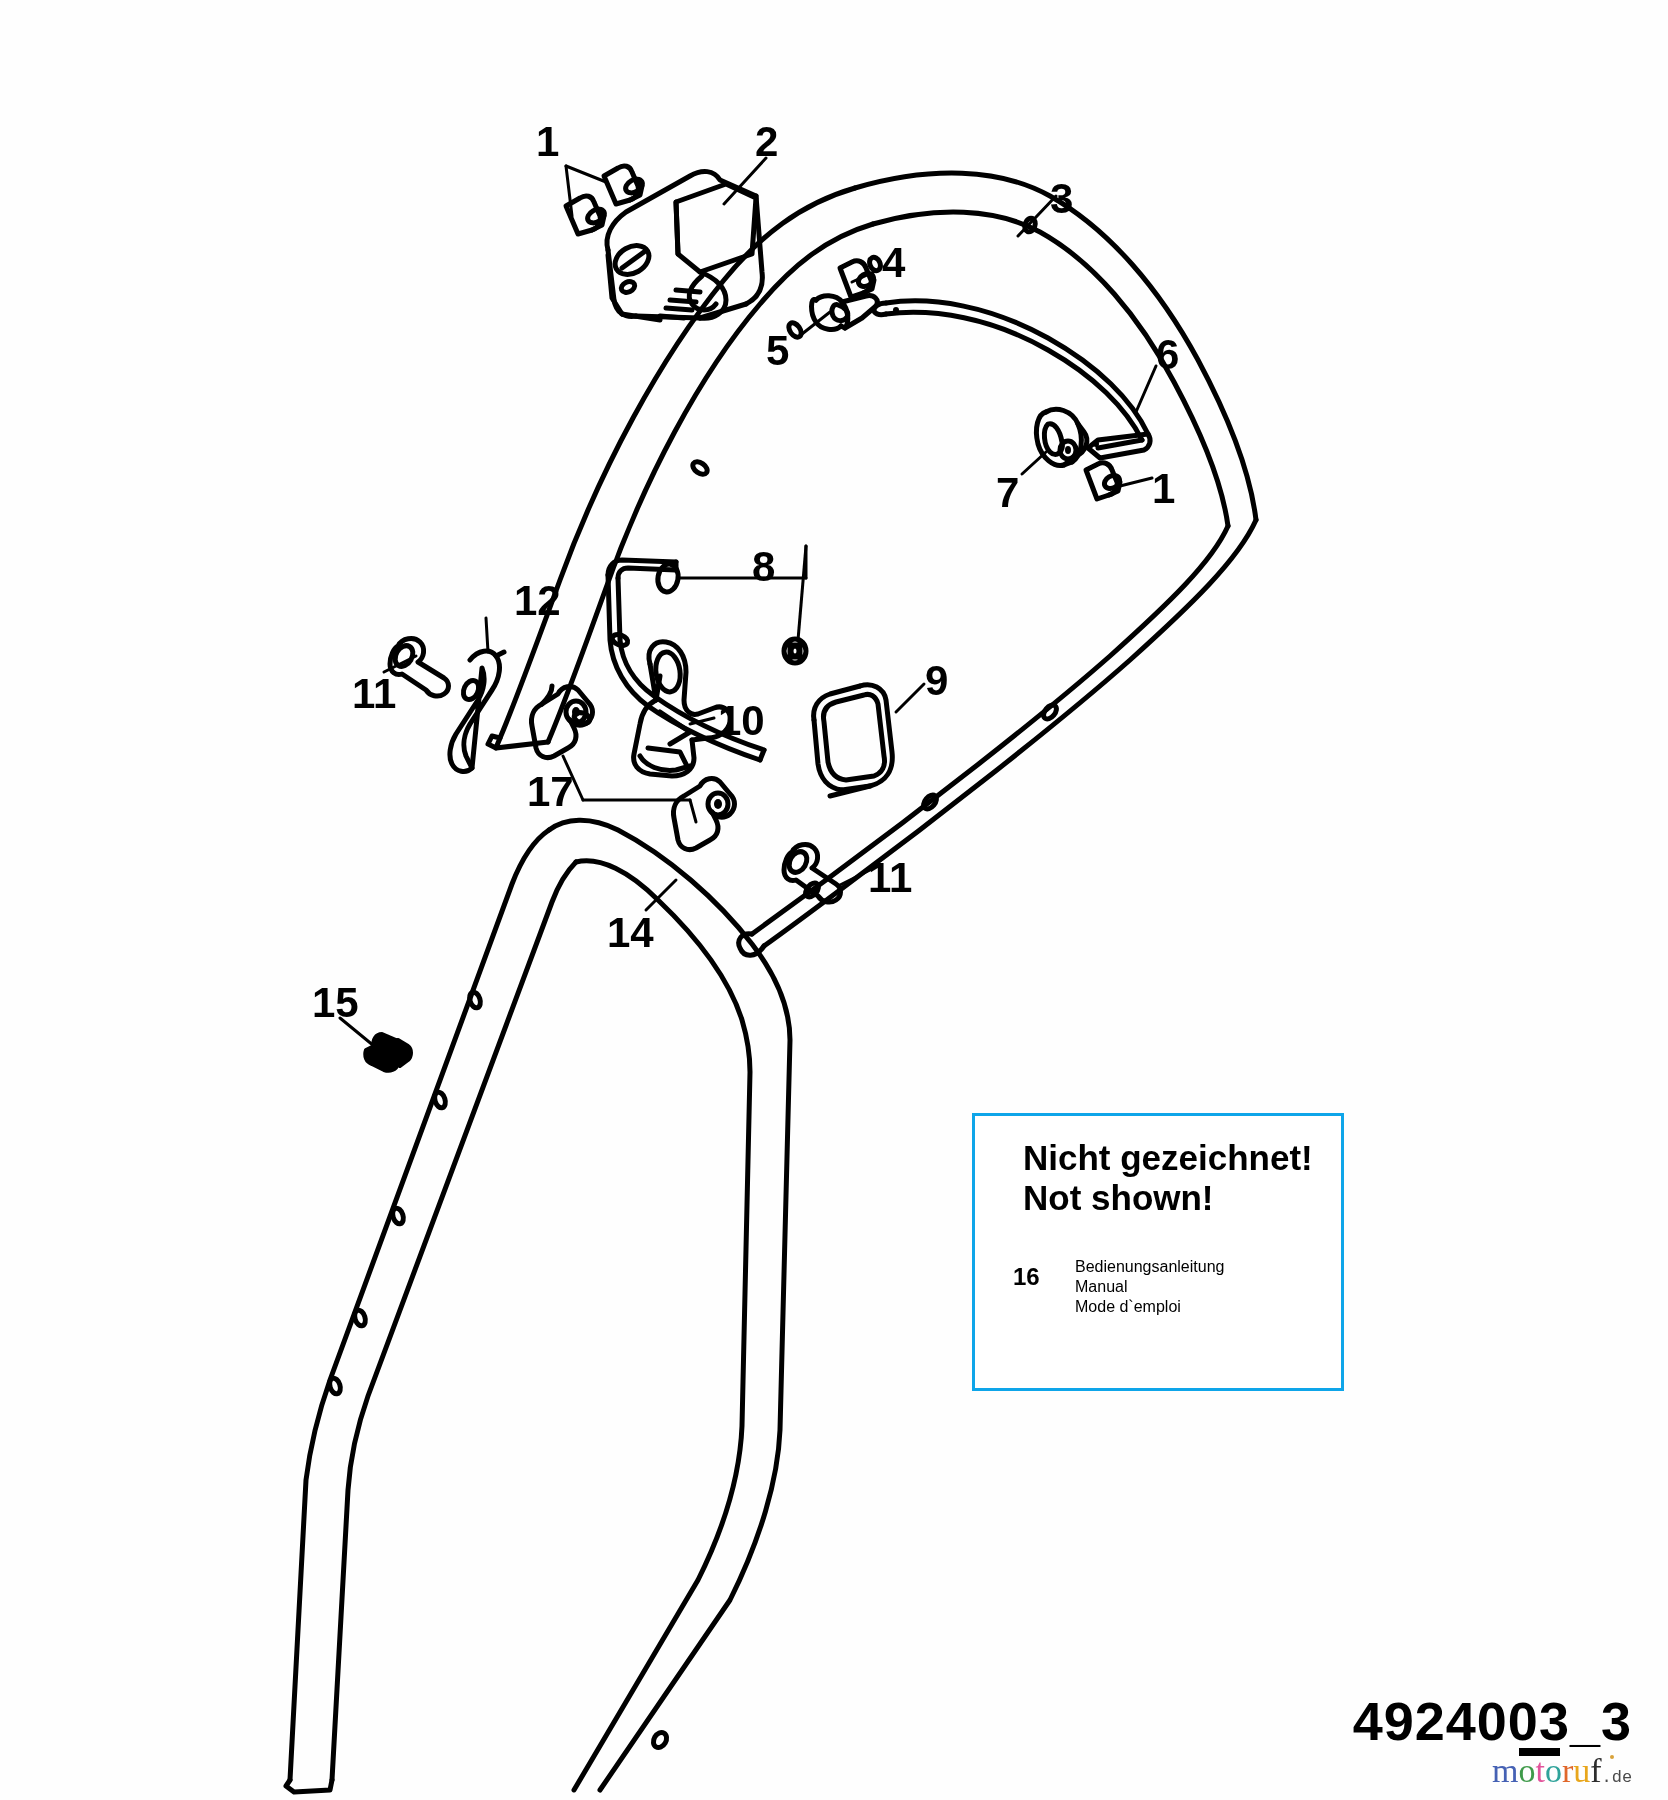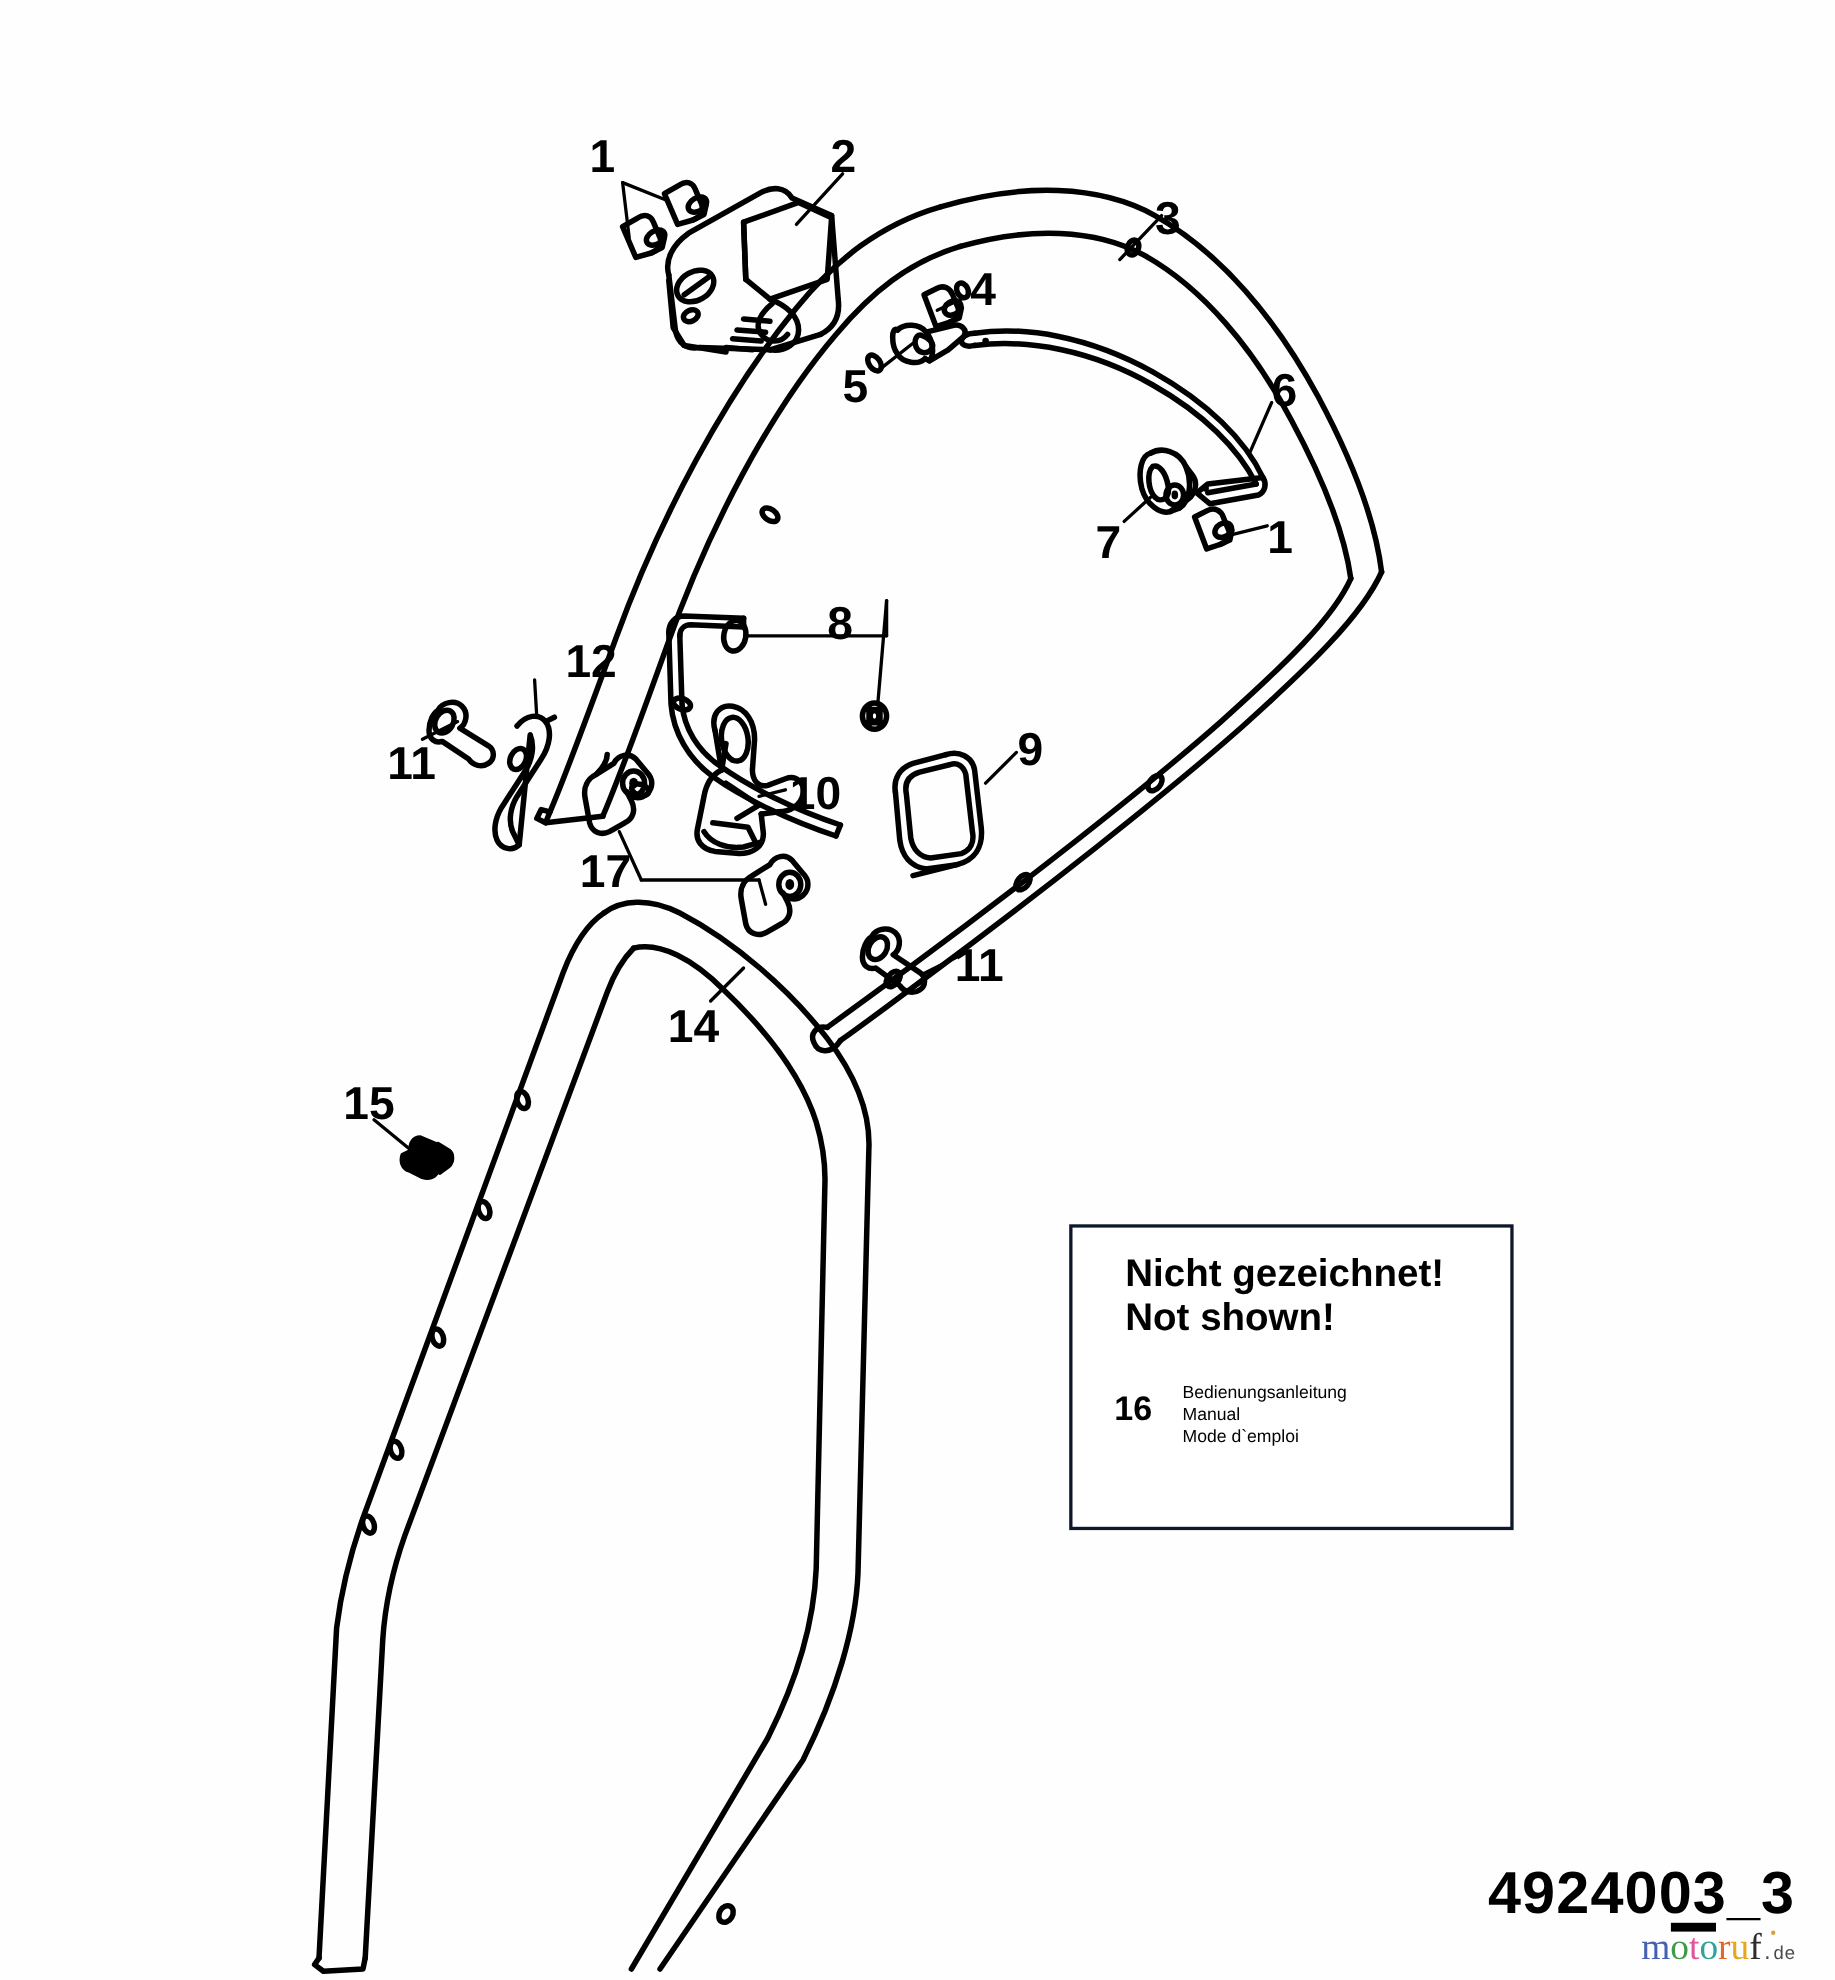--- a/index.html
+++ b/index.html
@@ -34,23 +34,23 @@
     font-size: 42px;
     color: #000;
     line-height: 1;
     user-select: none;
   }
   
   #legend-box {
     position: absolute;
     left: 972px;
     top: 1113px;
-    width: 404px;
+    width: 372px;
     height: 278px;
-    border: 3px solid #0f172a;
+    border: 3px solid #0ea5e9;
     background: #fff;
     box-sizing: border-box;
   }
   #legend-heading {
     padding: 22px 0 0 48px;
   }
   #legend-heading div {
     font-family: "Liberation Sans", sans-serif;
     font-weight: bold;
     font-size: 35px;
@@ -59,21 +59,21 @@
     white-space: nowrap;
   }
   #legend-row {
     display: flex;
     align-items: flex-start;
     padding: 38px 0 0 38px;
   }
   #legend-row-num {
     font-family: "Liberation Sans", sans-serif;
     font-weight: bold;
-    font-size: 31px;
+    font-size: 24px;
     color: #000;
     width: 62px;
     flex: 0 0 62px;
     text-align: left;
     padding-top: 6px;
   }
   #legend-row-text div {
     font-family: "Liberation Sans", sans-serif;
     font-size: 16px;
     line-height: 1.28;

